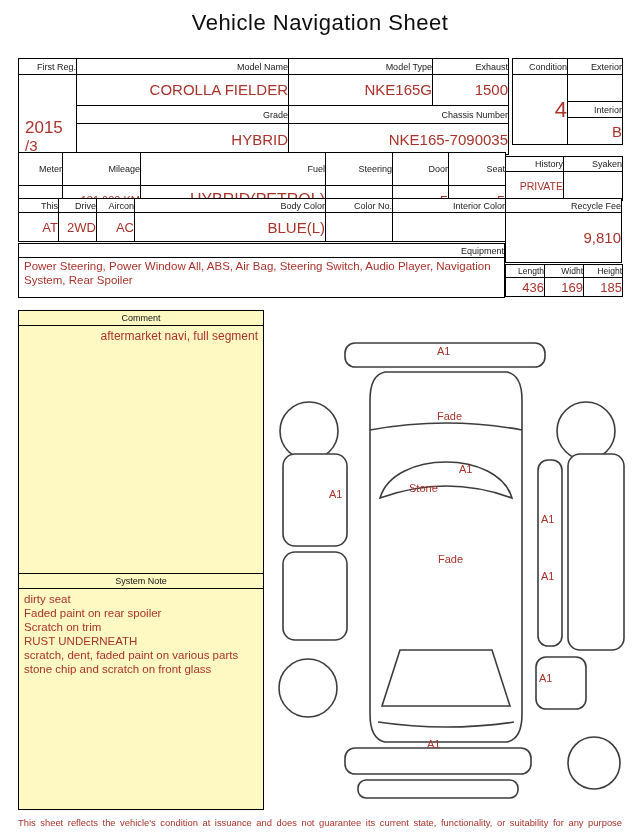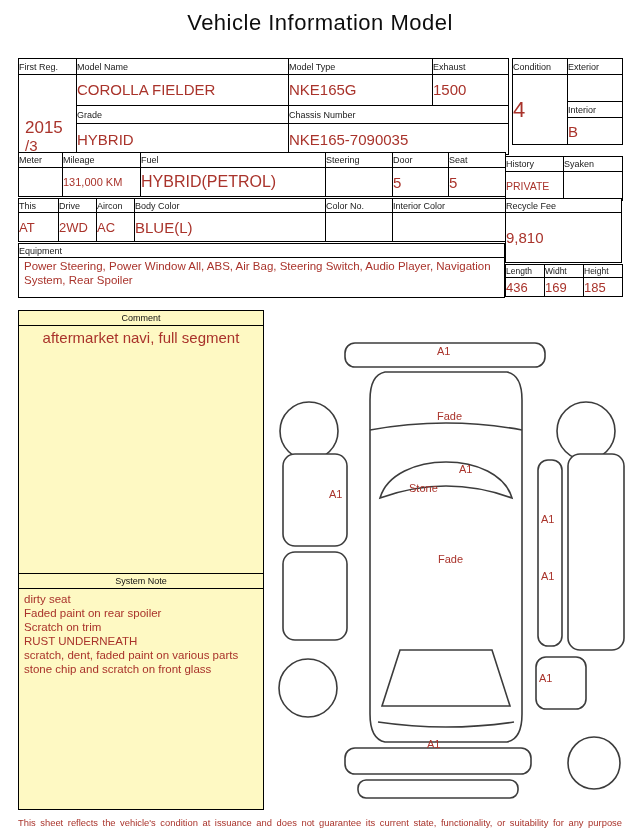--- a/index.html
+++ b/index.html
@@ -6,21 +6,21 @@
   .sheet {
     position:relative; width:640px; height:835px; background:#ffffff;
     font-family:"Liberation Sans", sans-serif; color:#111;
     --red:#a9332b; overflow:hidden;
   }
   .title {
     position:absolute; top:10px; left:0; width:100%;
     text-align:center; font-size:22px; letter-spacing:0.5px; color:#0d0d0d;
   }
   table { border-collapse:collapse; table-layout:fixed; position:absolute; background:#fff; }
-  td { border:1px solid #000; padding:0; text-align:left; vertical-align:middle; overflow:hidden; }
+  td { border:1px solid #000; padding:0; text-align:right; vertical-align:middle; overflow:hidden; }
   .hdr { font-size:9px; color:#1a1a1a; font-weight:400; }
   .hdr8 { font-size:8.5px; color:#1a1a1a; }
   .val { color:var(--red); }
   .v17 { font-size:17px;margin-top:44px; }
   .v16 { font-size:16px; }
   .v15 { font-size:15px; }
   .v13 { font-size:13px; }
   .v11 { font-size:11px; }
   .v10 { font-size:10.5px; }
   .v22 { font-size:22px; }
@@ -28,36 +28,36 @@
   .equip-text { text-align:left; vertical-align:top; padding:2px 5px; font-size:11.5px; line-height:1.2; color:var(--red); }
   .leftbox {
     position:absolute; left:18px; top:310px; width:244px; height:498px;
     border:1px solid #000; background:#fef9c3; display:flex; flex-direction:column;
   }
   .box-hdr {
     height:14px; line-height:14px; text-align:center; font-size:9px;
     border-bottom:1px solid #000; flex:0 0 auto;
   }
   .box-hdr-mid { border-top:1px solid #000; }
-  .comment-area { height:241px; flex:0 0 auto; padding:3px 5px; font-size:15px; color:var(--red); text-align:center; line-height:1.25; }
+  .comment-area { height:241px; flex:0 0 auto; padding:3px 5px; font-size:12px; color:var(--red); text-align:right; line-height:1.25; }
   .notes-area { flex:1 1 auto; padding:3px 5px; text-align:left; }
   .note-line { font-size:11.5px; color:var(--red); line-height:1.22; }
   .diagram { position:absolute; left:270px; top:312px; width:360px; height:500px; }
   .dmg { position:absolute; font-size:11px; color:var(--red); white-space:nowrap; }
   .footer {
     position:absolute; left:18px; top:817px; width:604px;
     font-size:9.4px; color:var(--red); text-align:justify; text-align-last:justify;
   }
 </style>
 </head>
 <body>
 
 <div class="sheet" style="--red: #a9332b;">
 
-  <div class="title">Vehicle Information Model</div>
+  <div class="title">Vehicle Navigation Sheet</div>
 
   <table style="left:18px; top:58px; width:490px;">
     <colgroup>
         <col style="width:58px">
         <col style="width:212px">
         <col style="width:144px">
         <col style="width:76px">
       </colgroup>
     <tbody>
         <tr style="height:16px">
@@ -112,21 +112,21 @@
   <table style="left:18px; top:152px; width:487px;">
     <colgroup>
         <col style="width:44px">
         <col style="width:78px">
         <col style="width:185px">
         <col style="width:67px">
         <col style="width:56px">
         <col style="width:57px">
       </colgroup>
     <tbody>
-        <tr style="height:15px">
+        <tr style="height:33px">
       <td class="hdr">Meter</td>
       <td class="hdr">Mileage</td>
       <td class="hdr">Fuel</td>
       <td class="hdr">Steering</td>
       <td class="hdr">Door</td>
       <td class="hdr">Seat</td>
     </tr>
     <tr style="height:29px">
       <td class="val v11"></td>
       <td class="val v11">131,000 KM</td>

